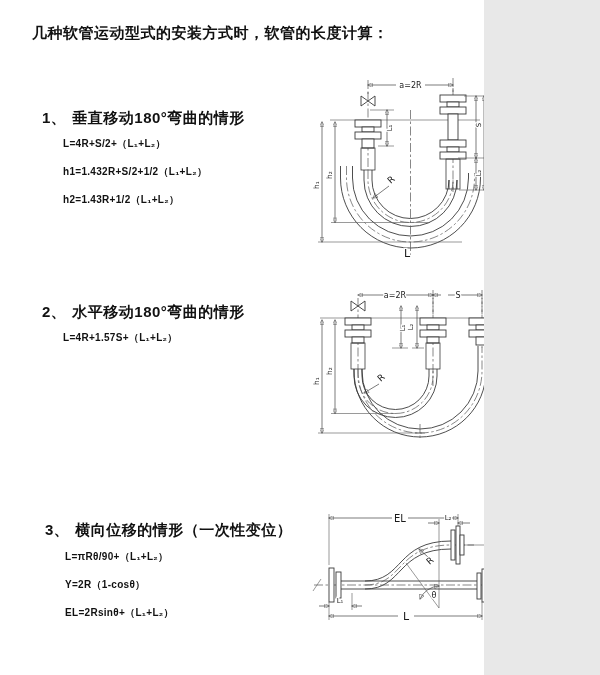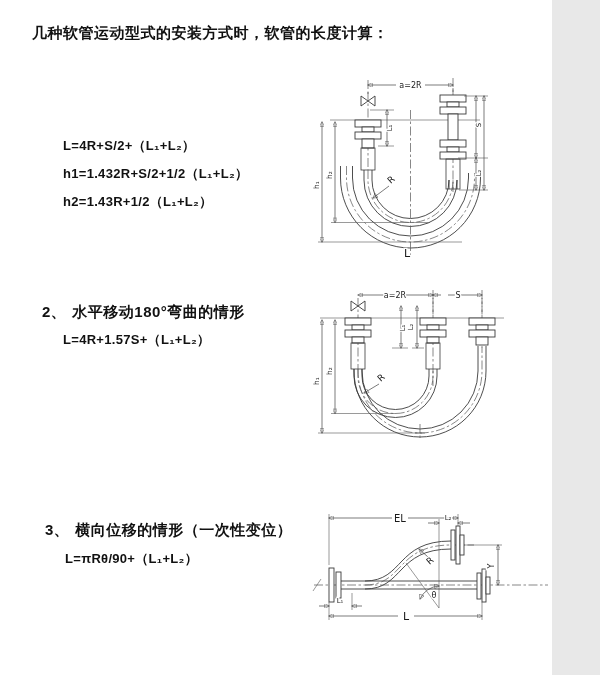--- a/index.html
+++ b/index.html
@@ -1,52 +1,57 @@
 <!DOCTYPE html>
 <html><head>
 <meta charset="utf-8">
 <style>
   html,body{margin:0;padding:0;background:#e8e8e8;}
-  #page{position:relative;width:552px;height:675px;background:#ffffff;overflow:hidden;
+  #page{position:relative;width:484px;height:675px;background:#ffffff;overflow:hidden;
         font-family:"Liberation Sans","DejaVu Sans",sans-serif;color:#111;}
   .abs{position:absolute;}
   #doc-title{left:32px;top:24px;font-size:15px;font-weight:bold;letter-spacing:.5px;}
   .sec-heading{font-size:15px;font-weight:bold;letter-spacing:.5px;white-space:nowrap;}
   .sec-label{margin-right:6px;}
-  .formula{font-size:13px;font-weight:bold;letter-spacing:.3px;white-space:nowrap;}
+  .formula{font-size:10px;font-weight:bold;letter-spacing:.3px;white-space:nowrap;}
   svg{display:block;}
   svg line,svg path,svg rect,svg polygon{stroke:#3a3a3a;stroke-width:.9;fill:none;}
   svg rect.part{fill:#fff;}
   svg rect.braid{stroke-width:.8;}
   svg .cl{stroke-dasharray:9 2.5 2.5 2.5;stroke-width:.7;stroke:#555;}
   svg .dim{stroke-width:.7;stroke:#444;}
   svg .thin{stroke-width:.6;stroke:#555;}
   svg text{stroke:none;fill:#1a1a1a;font-family:"DejaVu Sans",sans-serif;
            paint-order:stroke;stroke:#fff;stroke-width:2.5px;}
 </style>
 </head>
 <body>
 
 <div id="page">
 
   <div id="doc-title" class="abs">几种软管运动型式的安装方式时，软管的长度计算：</div>
 
+  <div class="abs sec-heading" style="left:42px;top:109px;">
+    <span class="sec-label">1、</span><span>垂直移动180°弯曲的情形</span>
+  </div>
   <div class="abs formula" style="left:63px;top:137px;">L=4R+S/2+（L₁+L₂）</div>
   <div class="abs formula" style="left:63px;top:165px;">h1=1.432R+S/2+1/2（L₁+L₂）</div>
   <div class="abs formula" style="left:63px;top:193px;">h2=1.43R+1/2（L₁+L₂）</div>
 
   <div class="abs sec-heading" style="left:42px;top:303px;">
     <span class="sec-label">2、</span><span>水平移动180°弯曲的情形</span>
   </div>
   <div class="abs formula" style="left:63px;top:331px;">L=4R+1.57S+（L₁+L₂）</div>
 
   <div class="abs sec-heading" style="left:45px;top:521px;">
     <span class="sec-label">3、</span><span>横向位移的情形（一次性变位）</span>
   </div>
   <div class="abs formula" style="left:65px;top:550px;">L=πRθ/90+（L₁+L₂）</div>
+  <div class="abs formula" style="left:65px;top:578px;">Y=2R（1-cosθ）</div>
+  <div class="abs formula" style="left:65px;top:606px;">EL=2Rsinθ+（L₁+L₂）</div>
 
   <svg class="abs" style="left:312px;top:70px;" width="280" height="192" viewBox="0 0 280 192">
     <defs>
       <marker id="m1" viewBox="0 0 10 10" refX="9" refY="5" markerWidth="9" markerHeight="7" orient="auto-start-reverse">
         <path d="M0,0 L10,5 L0,10 z" fill="#3a3a3a" stroke="none"></path>
       </marker>
       <pattern id="p1" width="4" height="4" patternUnits="userSpaceOnUse">
         <path d="M0,4 L4,0 M0,0 L4,4" stroke="#777" stroke-width="0.6"></path>
       </pattern>
     </defs>

